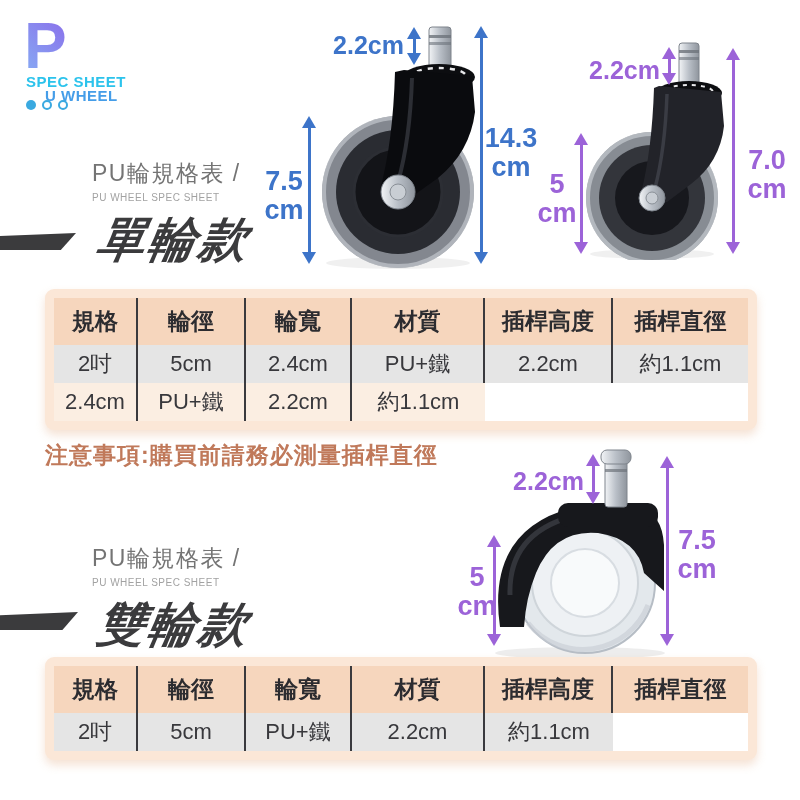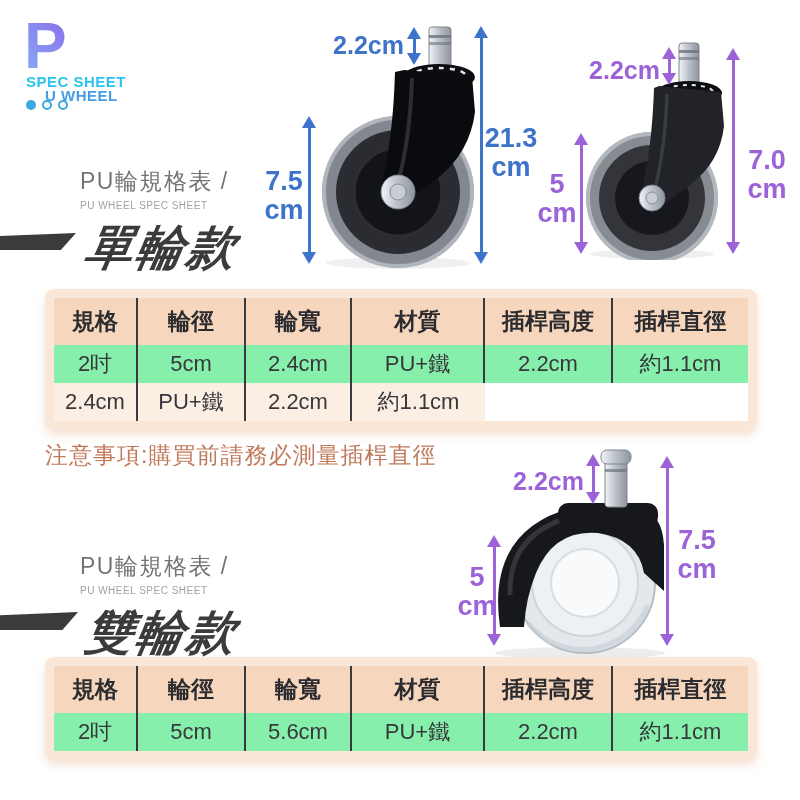--- a/index.html
+++ b/index.html
@@ -16,21 +16,21 @@
     -webkit-background-clip:text;background-clip:text;color:transparent;
   }
   .logo-l1{position:absolute;left:45px;top:56px;font-size:15px;font-weight:800;letter-spacing:.5px;color:var(--logo-blue,#459de8);margin-top:31px;}
   .logo-l2{position:absolute;left:26px;top:73px;font-size:15px;font-weight:800;letter-spacing:.5px;color:var(--logo-cyan,#2cc3ec);}
   .dots{position:absolute;left:26px;top:100px;display:flex;gap:6px;align-items:center;}
   .dot{width:10px;height:10px;border-radius:50%;box-sizing:border-box;}
   .dot.fill{background:var(--dot-blue,#3aa9e0);}
   .dot.hollow{border:2px solid var(--dot-blue,#3aa9e0);background:#fff;}
 
   
-  .sec-head{position:absolute;left:80px;margin-top:8px;}
+  .sec-head{position:absolute;left:92px;}
   .sh-zh{font-size:23px;letter-spacing:1.5px;color:#747474;}
   .sh-en{font-size:10px;letter-spacing:.5px;color:#a2a2a2;margin-top:3px;}
   .sh-big{
     font-size:48px;font-weight:900;font-style:italic;letter-spacing:3px;
     color:var(--heading,#3b3b3d);margin-top:5px;transform:skewX(-10deg);transform-origin:left bottom;
   }
   .bar{position:absolute;left:0;background:var(--heading,#3b3b3d);
        clip-path:polygon(0 18%,100% 0,80% 100%,0 100%);}
 
   
@@ -49,24 +49,24 @@
   
   .spec-frame{
     position:absolute;left:45px;width:712px;background:var(--table-frame,#fbe7d7);
     border-radius:9px;padding:9px;box-sizing:border-box;
     box-shadow:0 5px 10px rgba(233,190,160,.45);
   }
   .t-grid{display:grid;grid-template-columns:84fr 108fr 106fr 133fr 128fr 135fr;background:#fff;}
   .t-grid .cell{display:flex;align-items:center;justify-content:center;box-sizing:border-box;}
   .t-grid .sep{border-right:2px solid #3a3a3e;}
   .th{height:47px;background:var(--table-header,#f6d6bd);font-size:23px;font-weight:700;color:#2c2c30;}
-  .td{height:38px;font-size:22px;color:#38383c;background:#86efac;}
+  .td{height:38px;font-size:22px;color:#38383c;background:#e5e5e5;}
   .td.alt{background:var(--table-row-alt,#fbeee2);}
 
-  .note{position:absolute;left:45px;top:440px;font-size:23px;letter-spacing:1px;color:var(--note,#c0795a);}
+  .note{position:absolute;left:45px;top:440px;font-size:23px;letter-spacing:1px;color:var(--note,#c0795a);font-weight:bold;}
 </style>
 </head>
 <body>
 
 <div id="page">
 
   <div class="logo-p">P</div>
   <div class="logo-l1">U WHEEL</div>
   <div class="logo-l2">SPEC SHEET</div>
   <div class="dots">
@@ -100,21 +100,21 @@
     <circle cx="98" cy="172" r="8" fill="#c9ced4" stroke="#8a9097"></circle>
   </svg>
 
   <div class="dim blue inline" style="left:322px;top:31px;width:82px;">2.2cm</div>
   <div class="arr blue" style="left:406px;top:27px;height:38px;">
     <i class="hd t"></i>
       <i class="ln"></i>
       <i class="hd b"></i>
     </div>
   <div class="dim blue stack" style="left:484px;top:124px;width:54px;">
-    <span>21.3</span>
+    <span>14.3</span>
       <span>cm</span>
   </div>
   <div class="arr blue" style="left:473px;top:26px;height:238px;">
     <i class="hd t"></i>
       <i class="ln"></i>
       <i class="hd b"></i>
     </div>
   <div class="dim blue stack" style="left:258px;top:167px;width:52px;">
     <span>7.5</span>
       <span>cm</span>
@@ -249,20 +249,19 @@
     <div class="t-grid">
       <div class="cell th sep">規格</div>
       <div class="cell th sep">輪徑</div>
       <div class="cell th sep">輪寬</div>
       <div class="cell th sep">材質</div>
       <div class="cell th sep">插桿高度</div>
       <div class="cell th">插桿直徑</div>
 
       <div class="cell td sep">2吋</div>
       <div class="cell td sep">5cm</div>
-      <div class="cell td sep">5.6cm</div>
       <div class="cell td sep">PU+鐵</div>
       <div class="cell td sep">2.2cm</div>
       <div class="cell td">約1.1cm</div>
     </div>
   </div>
 
 </div>
 
 </body></html>

